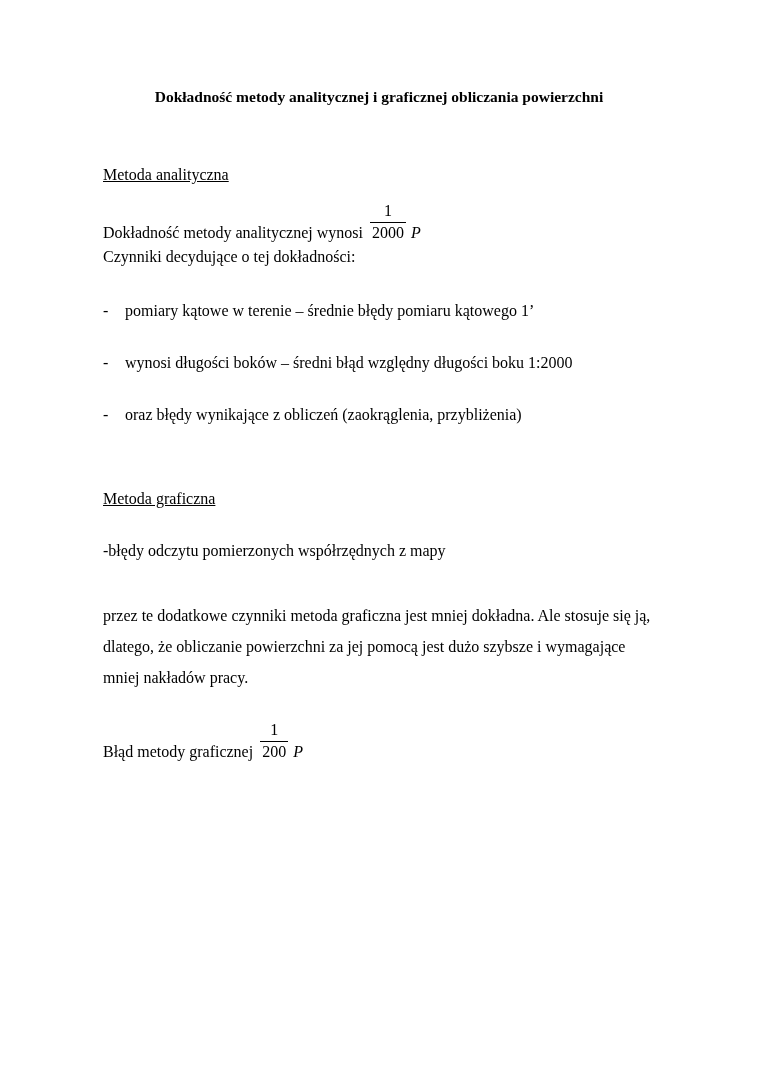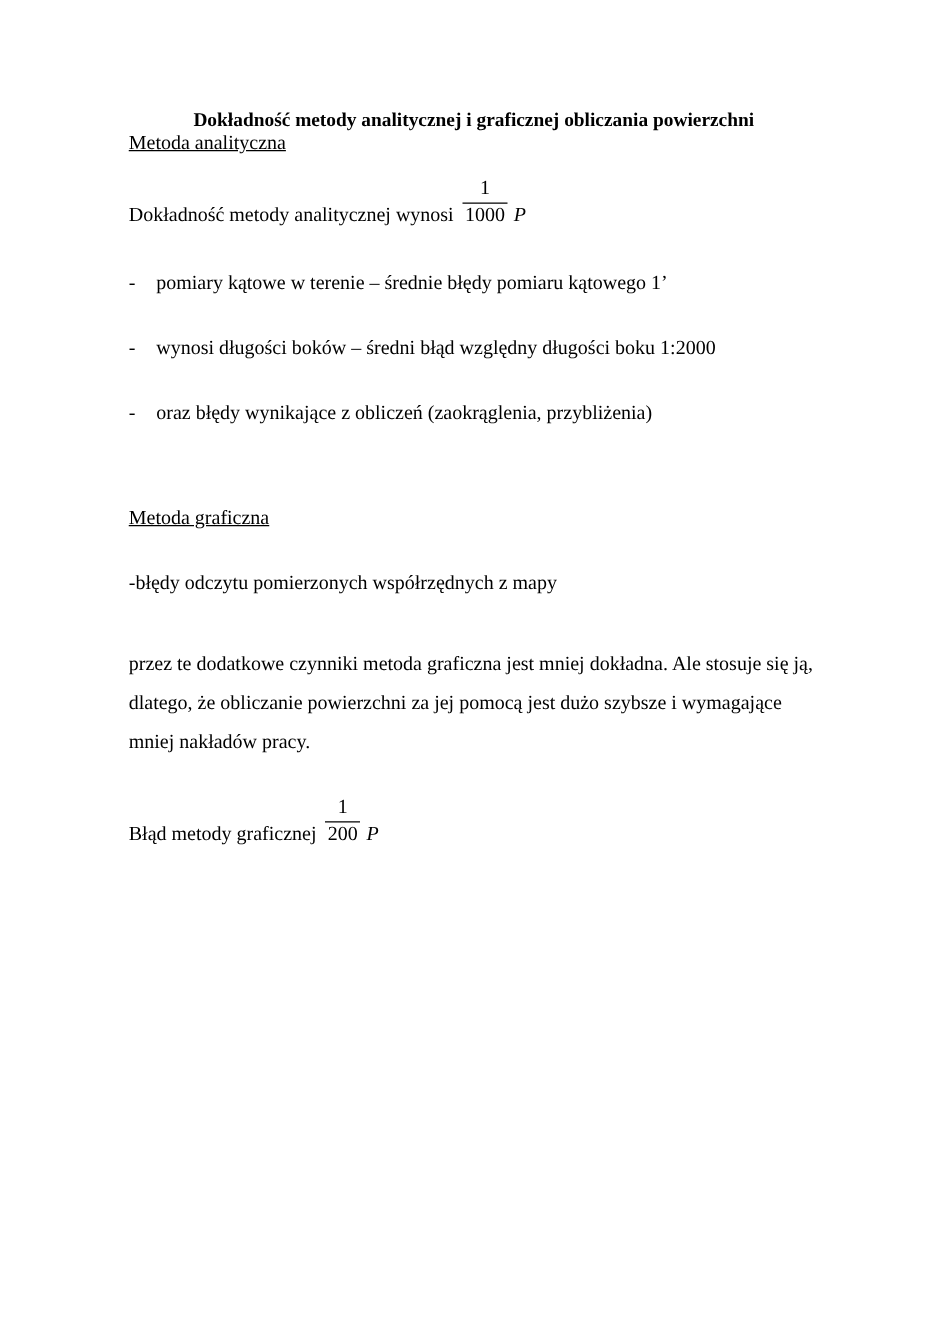--- a/index.html
+++ b/index.html
@@ -25,21 +25,21 @@
     font-weight: bold;
     font-size: 15.5px;
     margin: 0 0 0 0;
   }
   .section-heading {
     text-decoration: underline;
     font-weight: normal;
     font-size: 16px;
     margin: 0;
   }
-  .h-analytical { }
+  .h-analytical { margin-top: 60px; }
   .line { margin: 0; }
 
   .formula-line {
     display: flex;
     align-items: flex-end;
     margin-top: 14px;
     height: 44px;
   }
   .fraction {
     display: inline-block;
@@ -91,25 +91,26 @@
 <div class="page">
 
   <div class="doc-title">Dokładność metody analitycznej i graficznej obliczania powierzchni</div>
 
   <div class="section-heading h-analytical">Metoda analityczna</div>
 
   <div class="formula-line">
     <span>Dokładność metody analitycznej wynosi</span>
     <span class="fraction">
       <span class="num">1</span>
-      <span class="den">1000</span>
+      <span class="den">2000</span>
     </span>
     <span class="variable">P</span>
   </div>
 
+  <div class="line factors-intro">Czynniki decydujące o tej dokładności:</div>
 
   <div class="bullet-list">
     <div class="bullet">
       <span class="dash">-</span>
       <span class="bullet-text">pomiary kątowe w terenie – średnie błędy pomiaru kątowego 1’</span>
     </div>
     <div class="bullet">
       <span class="dash">-</span>
       <span class="bullet-text">wynosi długości boków – średni błąd względny długości boku 1:2000</span>
     </div>

